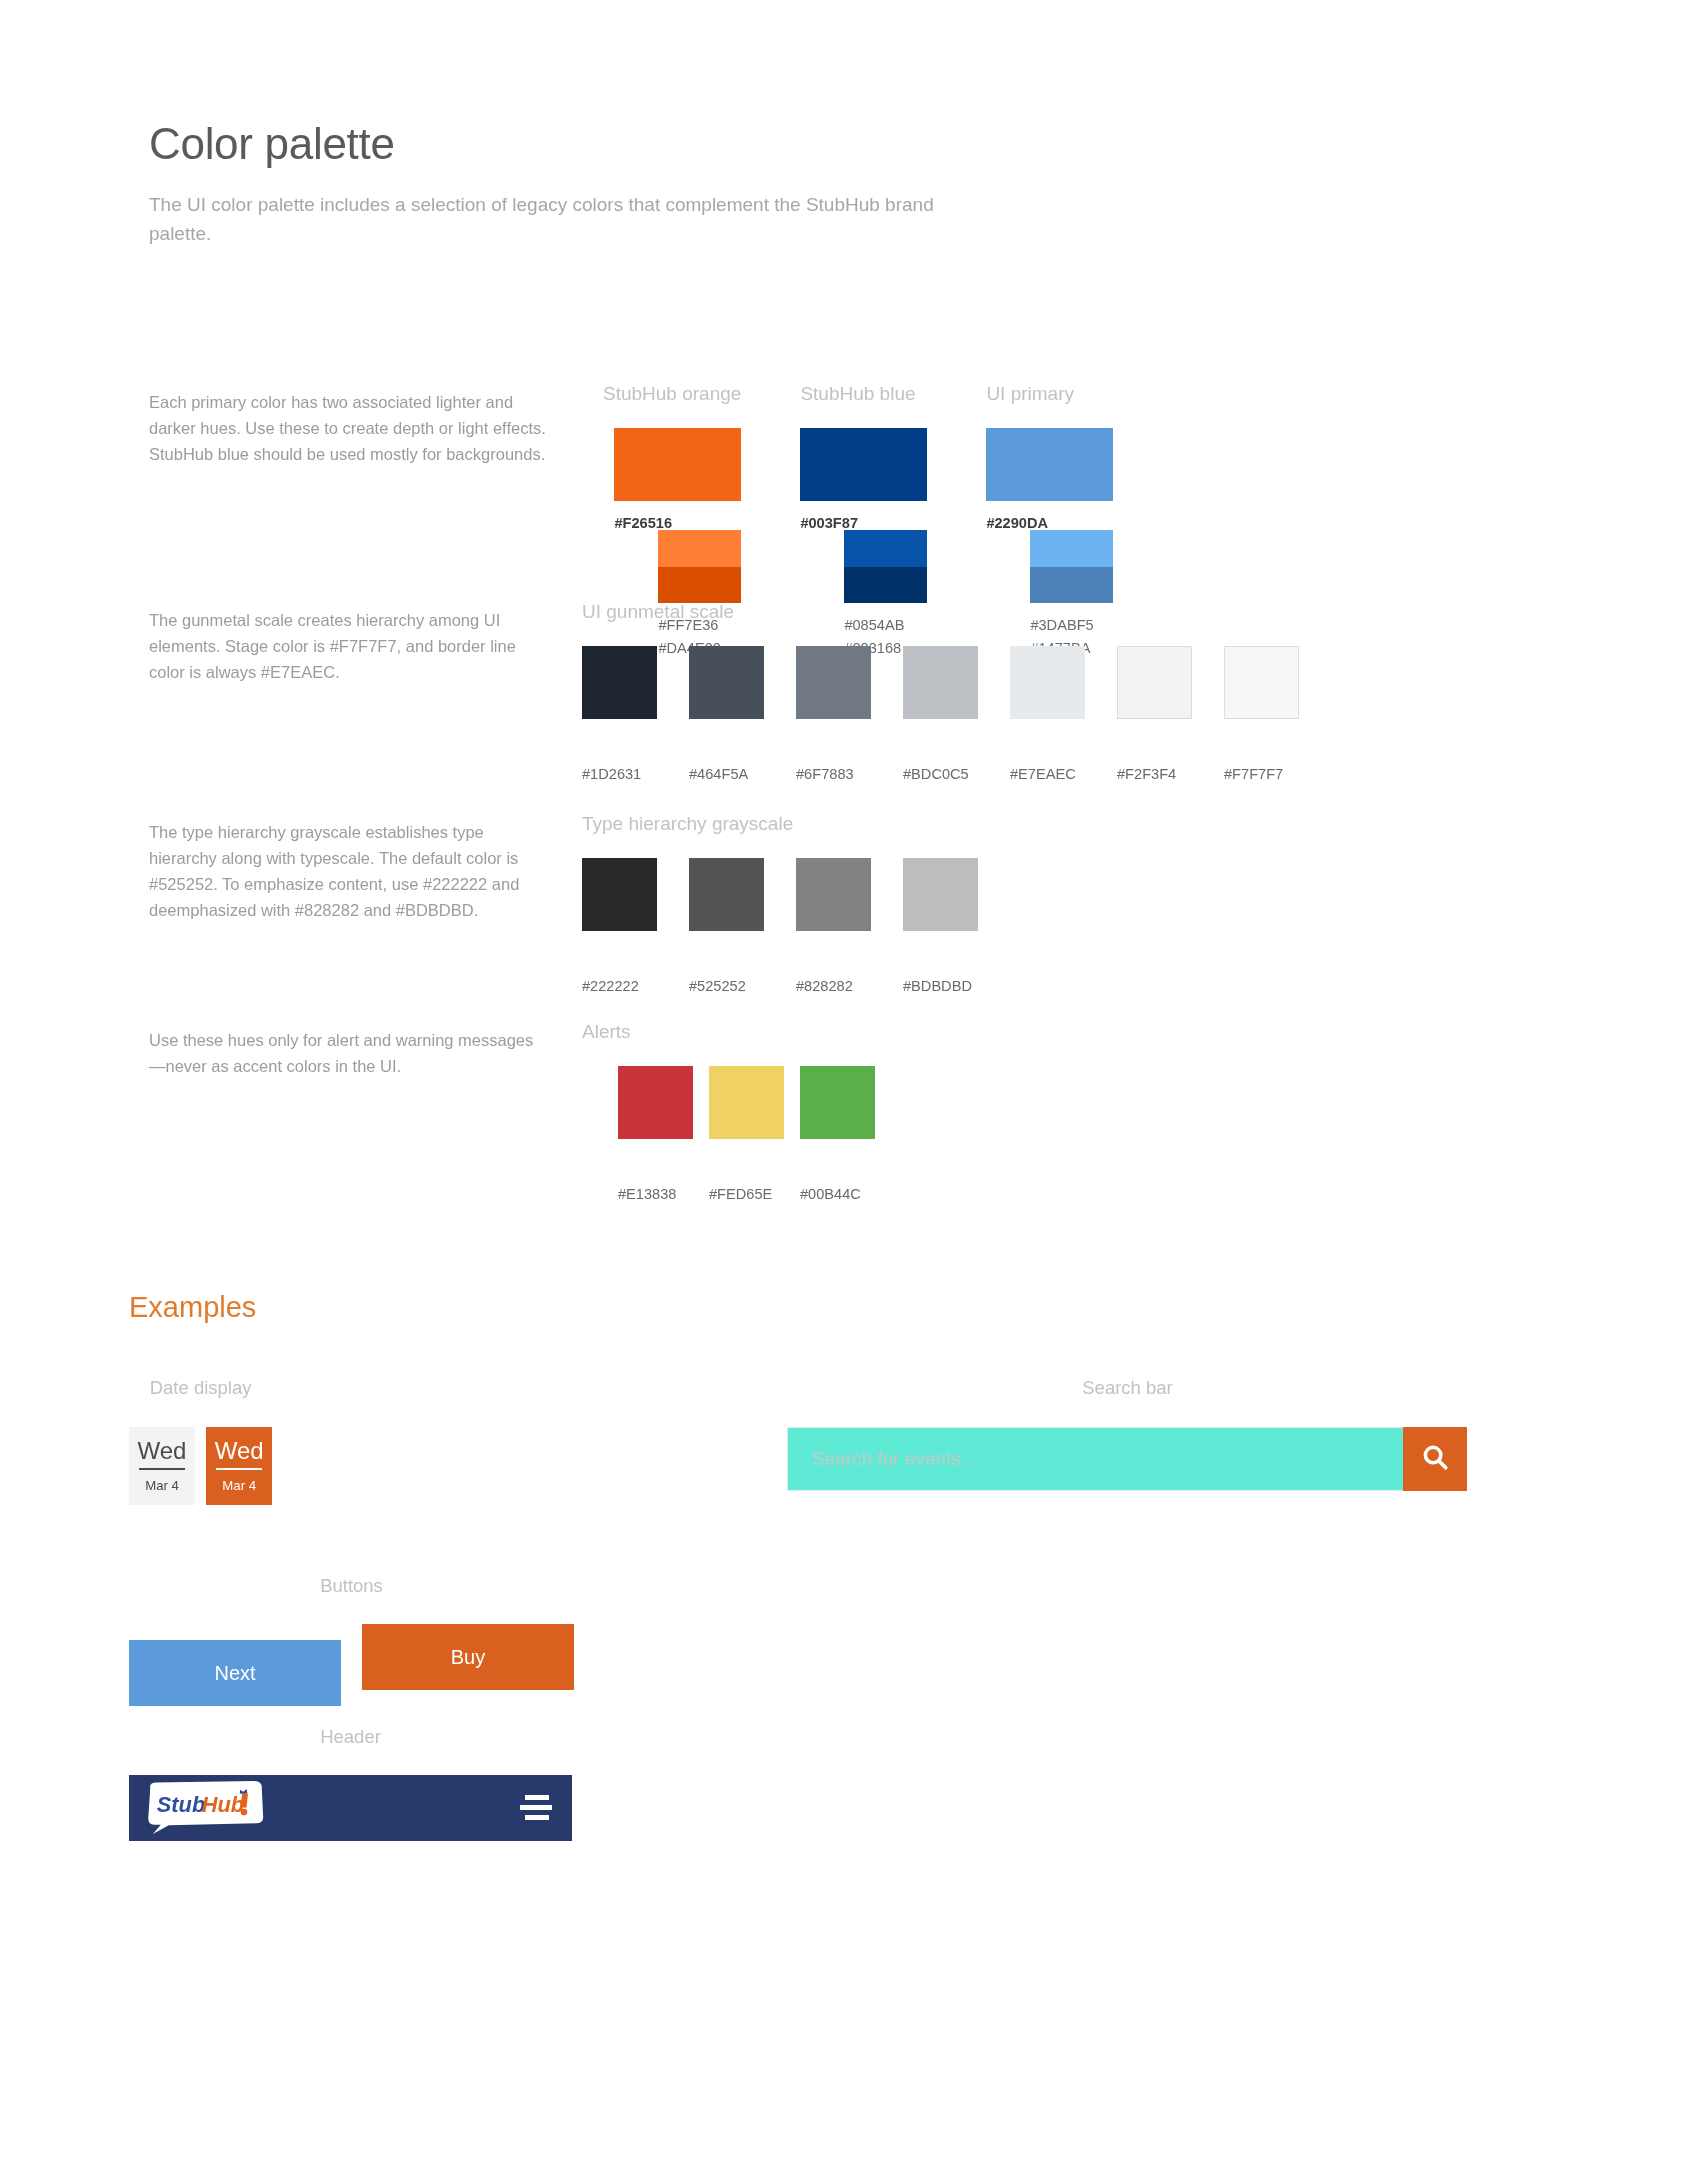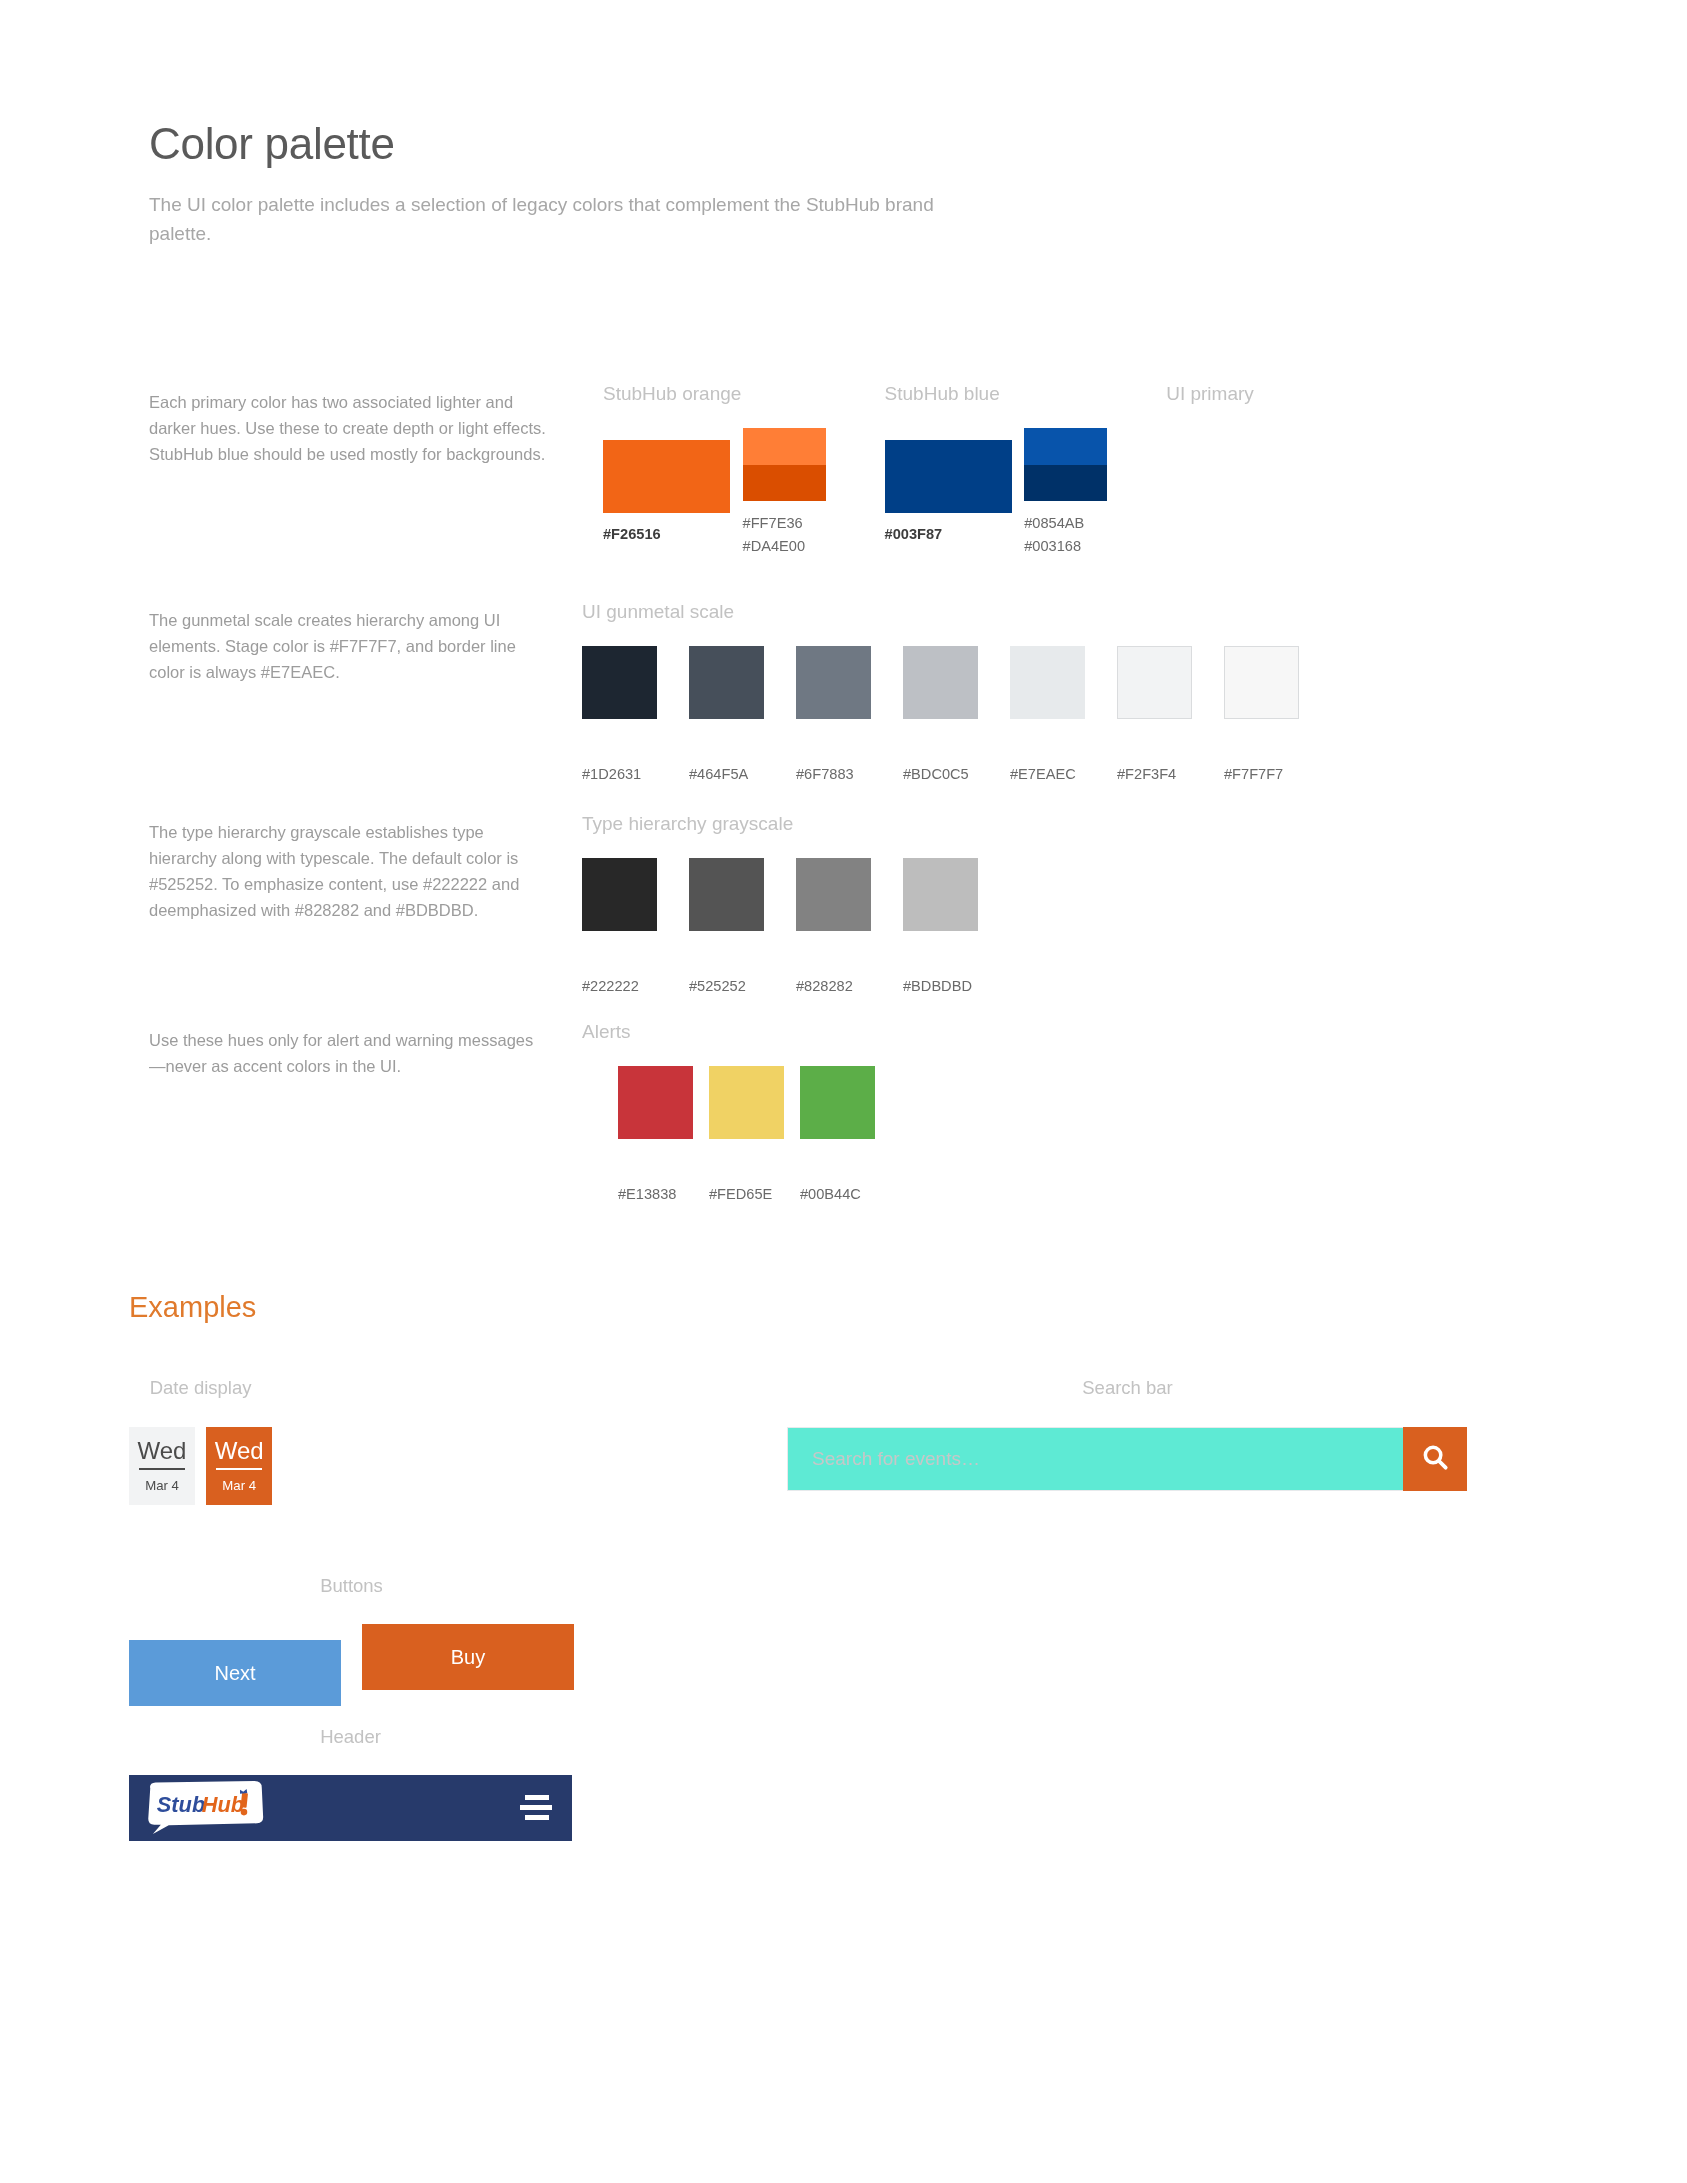--- a/index.html
+++ b/index.html
@@ -72,21 +72,21 @@
   }
   .group { display: flex; flex-direction: column; }
   .group-title {
     font-size: 19px;
     color: #c2c2c2;
     font-weight: 400;
     line-height: 1;
     margin-bottom: 25px;
     white-space: nowrap;
   }
-  .group-swatches { display: flex; flex-direction: row; align-items: center; }
+  .group-swatches { display: flex; flex-direction: column; align-items: flex-end; }
   .sw-col { display: flex; flex-direction: column; }
 
   
   .sw-main { width: 127px; height: 73px; }
   
   .sw-split { width: 83px; height: 73px; display: flex; flex-direction: column; }
   .sw-split .half { flex: 1 1 50%; }
 
   .sw-labels { padding-top: 14.6px; display: flex; flex-direction: column; gap: 8.6px; }
   .hex {
@@ -294,20 +294,38 @@
             <div class="sw-labels">
               <div class="hex">#0854AB</div>
               <div class="hex">#003168</div>
             </div>
           </div>
         </div>
       </div>
 
       <div class="group">
         <div class="group-title">UI primary</div>
+        <div class="group-swatches">
+          <div class="sw-col">
+            <div class="sw-main" style="background:#5B9BD9;"></div>
+            <div class="sw-labels">
+              <div class="hex bold">#2290DA</div>
+            </div>
+          </div>
+          <div class="sw-col" style="margin-left:12.6px;">
+            <div class="sw-split">
+              <div class="half" style="background:#6DB3F2;"></div>
+              <div class="half" style="background:#4C80B8;"></div>
+            </div>
+            <div class="sw-labels">
+              <div class="hex">#3DABF5</div>
+              <div class="hex">#1477BA</div>
+            </div>
+          </div>
+        </div>
       </div>
 
     </div>
   </div>
 
   <div class="palette-row row-2">
     <div class="row-desc">The gunmetal scale creates hierarchy among UI elements. Stage color is #F7F7F7, and border line color is always #E7EAEC.</div>
     <div class="groups">
       <div class="group">
         <div class="group-title">UI gunmetal scale</div>

